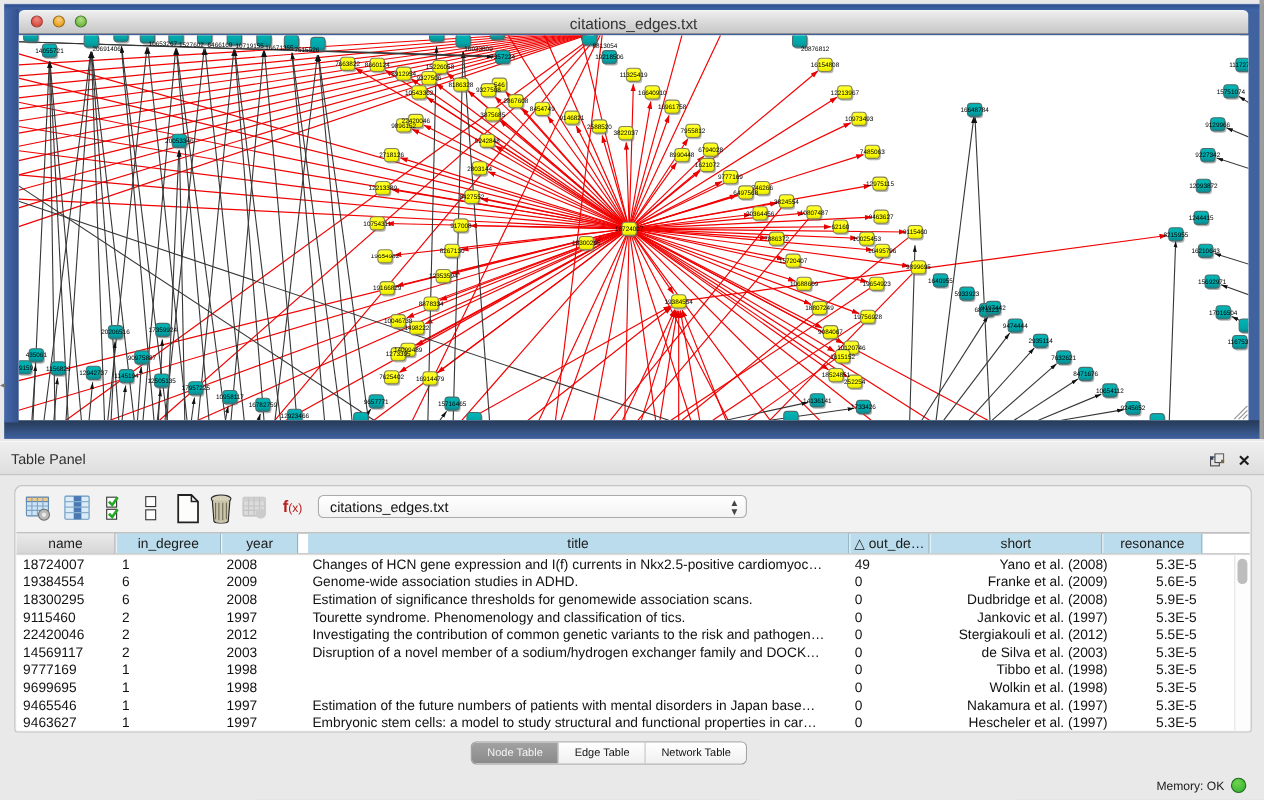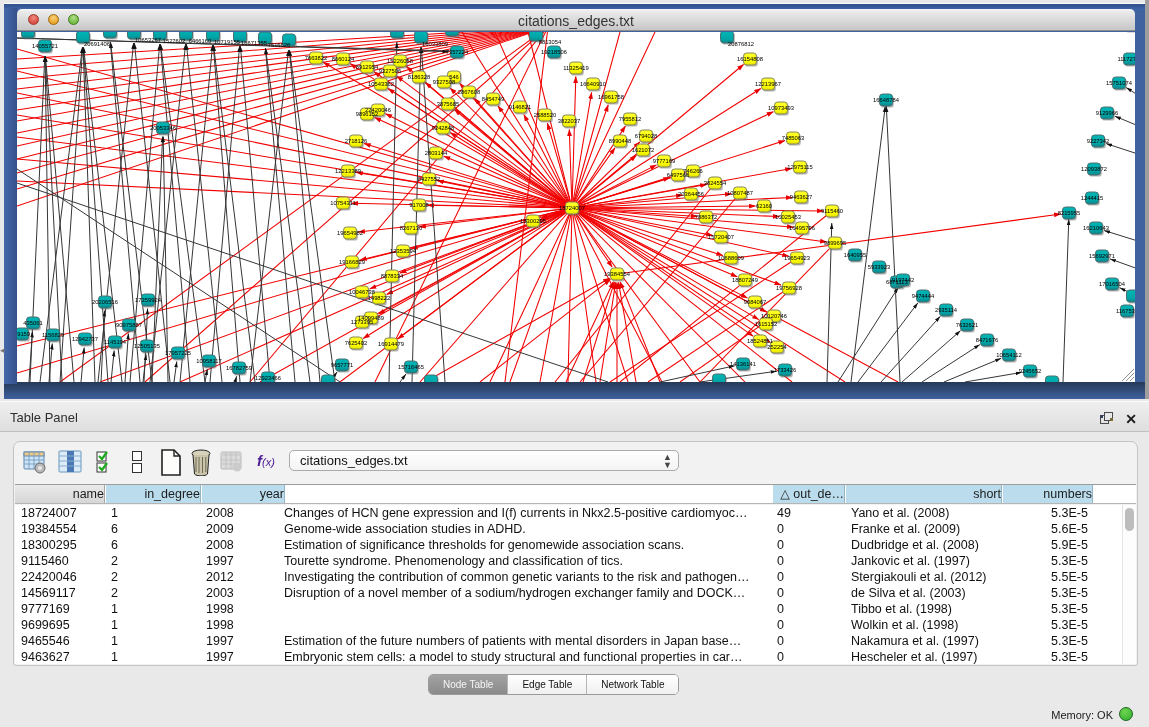--- a/index.html
+++ b/index.html
@@ -19,27 +19,27 @@
 #rscroll{position:absolute;right:0;top:0;width:4px;height:399px;background:#9e9e9e}
 #panel{position:absolute;left:0;top:399px;width:1149px;height:328px;background:#e9e9e9}
 #phead{position:absolute;left:0;top:2px;width:1149px;height:31px;background:linear-gradient(180deg,#efefef,#dedede);border-bottom:1px solid #c0c0c0;border-top:1px solid #fafafa}
 #phead .t{position:absolute;left:10px;top:8px;font-size:13px;color:#2e2e2e}
 #pbody{position:absolute;left:13px;top:42px;width:1125px;height:225px;background:#f2f2f2;border:1px solid #c4c4c4;border-radius:7px 7px 3px 3px}
 #toolbar{position:absolute;left:0;top:0;width:100%;height:42px}
 .ti{position:absolute;top:7px}
 #combo{position:absolute;left:275px;top:8px;width:390px;height:21px;background:linear-gradient(180deg,#ffffff,#f3f3f3);border:1px solid #ababab;border-radius:5px;font-size:13px;color:#111;line-height:19px;padding-left:10px}
 #combo .ud{position:absolute;right:6px;top:2px;font-size:9px;color:#444;line-height:8px;text-align:center}
 #thead{position:absolute;left:1px;top:42px;width:1121px;height:20px;background:#fff;border-top:1px solid #9c9c9c;border-bottom:1px solid #b5b5b5}
-#thead .h{position:absolute;top:0;height:100%;font-size:12.5px;color:#1c1c1c;text-align:right;line-height:19px;border-right:1px solid #96b4c2;background:#badcec}
+#thead .h{position:absolute;top:0;height:100%;font-size:12.5px;color:#1c1c1c;text-align:center;line-height:19px;border-right:1px solid #96b4c2;background:#badcec}
 #thead .hg{background:linear-gradient(180deg,#eaeaea,#d6d6d6);border-right:1px solid #a5a5a5}
 #tbody{position:absolute;left:1px;top:63px;width:1121px;height:159px;background:#fff;overflow:hidden;font-size:12.5px;color:#111}
 .tr{position:relative;height:16px;white-space:nowrap}
 .tr div{position:absolute;top:1px;overflow:hidden}
 .c0{left:6px;width:92px}.c1{left:96px;width:90px}.c2{left:191px;width:80px}.c3{left:269px;width:490px}
-.c4{left:762px;width:70px}.c5{left:836px;width:156px;text-align:left}.c6{left:1036px;width:95px}
+.c4{left:762px;width:70px}.c5{left:836px;width:156px;text-align:right}.c6{left:1036px;width:95px}
 #vscroll{position:absolute;right:1px;top:63px;width:14px;height:159px;background:#fdfdfd;border-left:1px solid #e3e3e3}
 #vthumb{position:absolute;left:2px;top:3px;width:9px;height:23px;border-radius:5px;background:#bdbdbd}
 #segs{position:absolute;left:428px;top:275px;height:21px;display:flex;border:1px solid #9b9b9b;border-radius:5px;overflow:hidden;background:#fff}
 .seg{font-size:10px;line-height:20px;padding:0 14px;color:#111;background:linear-gradient(180deg,#ffffff,#f0f0f0);border-right:1px solid #b5b5b5}
 .seg.on{background:linear-gradient(180deg,#a2a2a2,#8a8a8a);color:#f5f5f5}
 .seg:last-child{border-right:none}
 #mem{position:absolute;right:36px;top:310px;font-size:11px;color:#1a1a1a}
 #memdot{position:absolute;right:16px;top:308px;width:14px;height:14px;border-radius:50%;background:radial-gradient(circle at 40% 30%,#6fd44f,#2fae2f);border:1.5px solid #1d661d}
 #wicon1{position:absolute;right:36px;top:10px;width:13px;height:13px}
 #wicon2{position:absolute;right:12px;top:9px;font-size:14px;font-weight:bold;color:#1a1a1a}
@@ -737,30 +737,31 @@
           <ellipse cx="11" cy="4.5" rx="9" ry="3.5" fill="#d6d2bc" stroke="#222"></ellipse>
           <path d="M3 6l1.5 19c2 2.5 11 2.5 13 0L19 6" fill="#c9c4aa" stroke="#222"></path>
           <path d="M6 8v15M9 8v16M12.5 8v16M15.8 8v15" stroke="#6e6a55"></path>
         </svg>
    <svg class="ti" style="left:206px" width="24" height="26" viewBox="0 0 24 26" opacity="0.55">
           <rect x="1" y="3" width="20" height="17" rx="1" fill="#c9c9c9" stroke="#8a8a8a"></rect>
           <rect x="1" y="3" width="20" height="4" fill="#b5b5b5"></rect>
           <path d="M1 11h20M1 15h20M6 3v17M11 3v17M16 3v17" stroke="#9d9d9d"></path>
           <circle cx="17" cy="18" r="4.5" fill="#adadad"></circle>
         </svg>
-   <div class="ti" style="left:243px;top:10px;font-size:15px;font-style:italic;color:#4c1d95"><b>f</b><span style="font-size:11px">(x)</span></div>
+   <div class="ti" style="left:243px;top:10px;font-size:15px;color:#b91c1c"><b>f</b><span style="font-size:11px">(x)</span></div>
    <div id="combo">citations_edges.txt<div class="ud">▲<br>▼</div></div>
   </div>
   <div id="thead">
    <div class="h hg" style="left:0;width:90px">name</div>
    <div class="h" style="left:91px;width:95px">in_degree</div>
-   <div class="h" style="left:187px;width:83px">year</div>
+   <div class="h" style="left:187px;width:69px">year</div>
+   <div class="h" style="left:265px;width:492px">title</div>
    <div class="h" style="left:758px;width:72px">△ out_de…</div>
    <div class="h" style="left:831px;width:156px">short</div>
-   <div class="h" style="left:988px;width:90px">numbers</div>
+   <div class="h" style="left:988px;width:90px">resonance</div>
   </div>
   <div id="tbody">
 <div class="tr">
           <div class="c0">18724007</div>
           <div class="c1">1</div>
           <div class="c2">2008</div>
           <div class="c3">Changes of HCN gene expression and I(f) currents in Nkx2.5-positive cardiomyoc…</div>
           <div class="c4">49</div>
           <div class="c5">Yano et al. (2008)</div>
           <div class="c6">5.3E-5</div>

